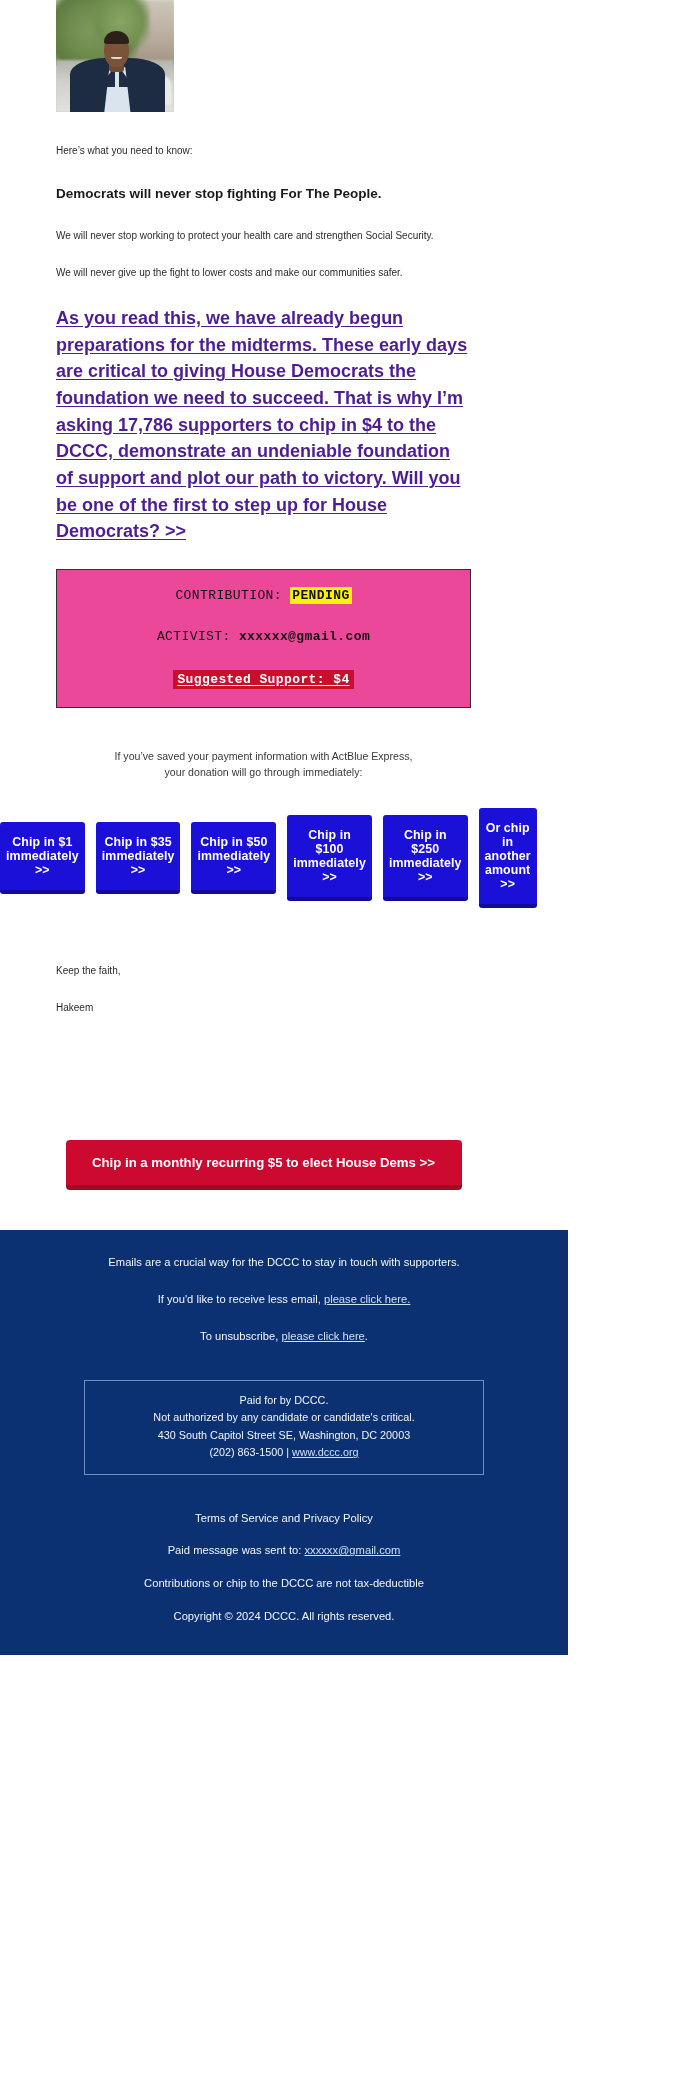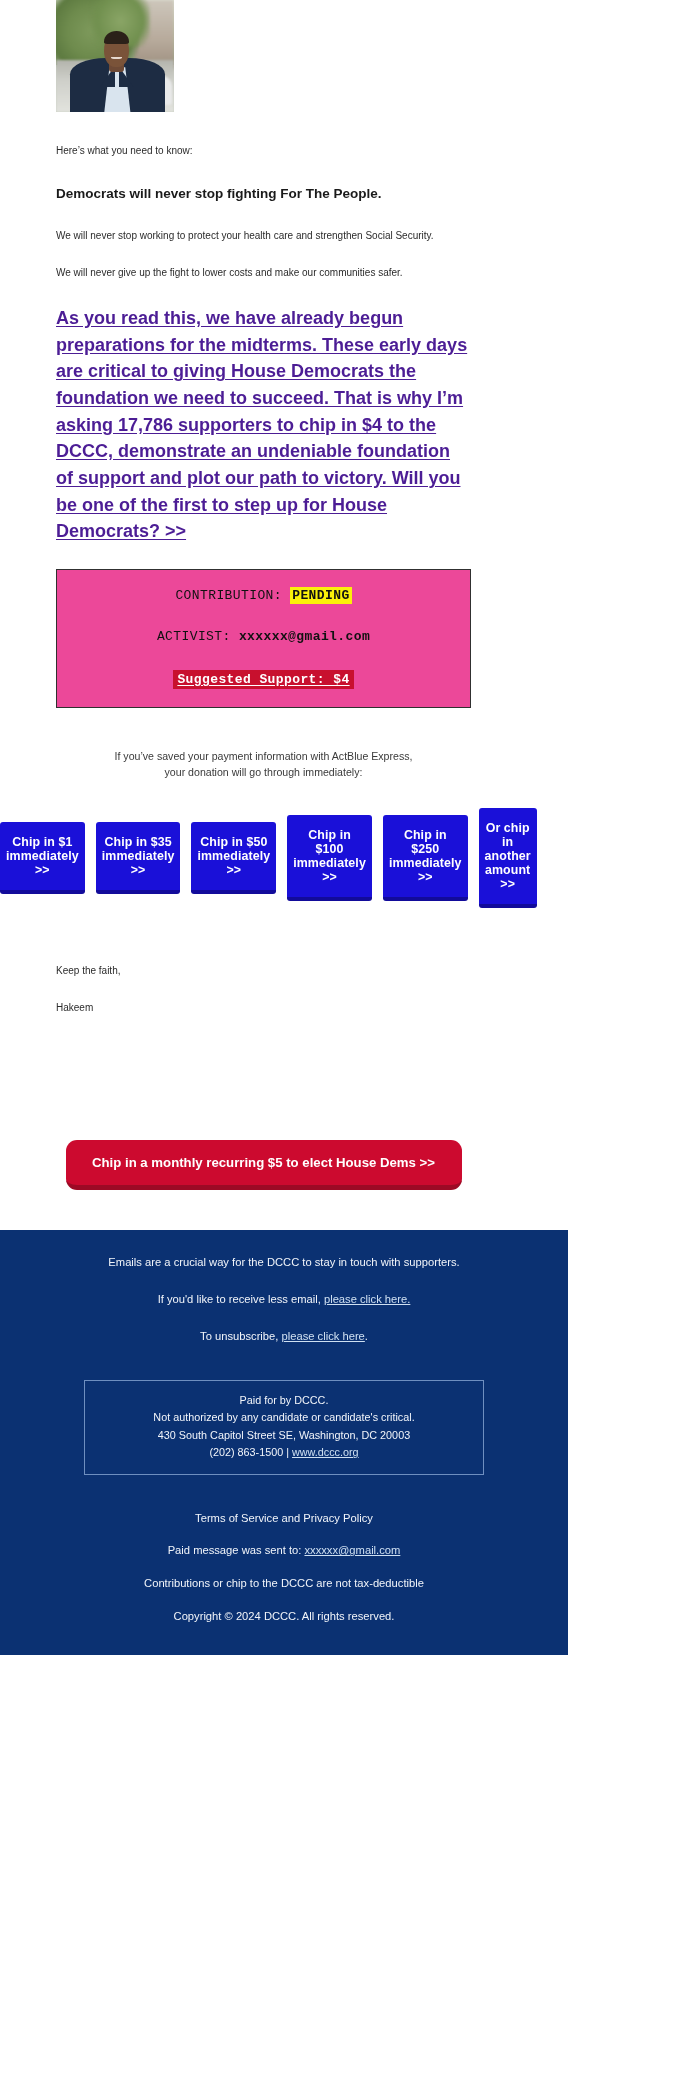--- a/index.html
+++ b/index.html
@@ -221,21 +221,21 @@
     display: block;
     width: 396px;
     padding: 15px 10px;
     background: #cc0a2f;
     border-bottom: 5px solid #9c0a25;
     color: #ffffff;
     font-size: 13.2px;
     font-weight: bold;
     text-align: center;
     text-decoration: none;
-    border-radius: 11px;
+    border-radius: 4px;
     font-family: "Liberation Sans", sans-serif;
   }
 
   
   .footer {
     background: #0b3172;
     color: #ffffff;
     padding: 24px 30px 30px;
     text-align: center;
     width: 568px;

